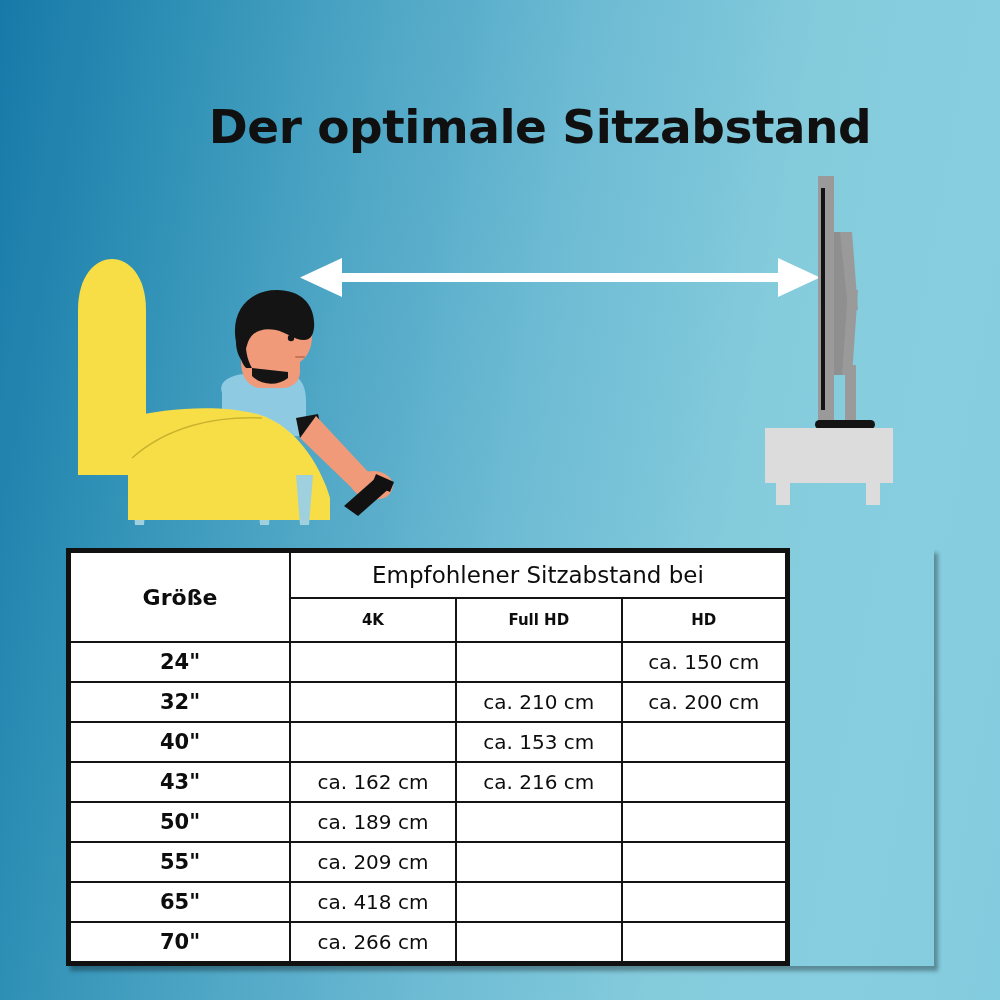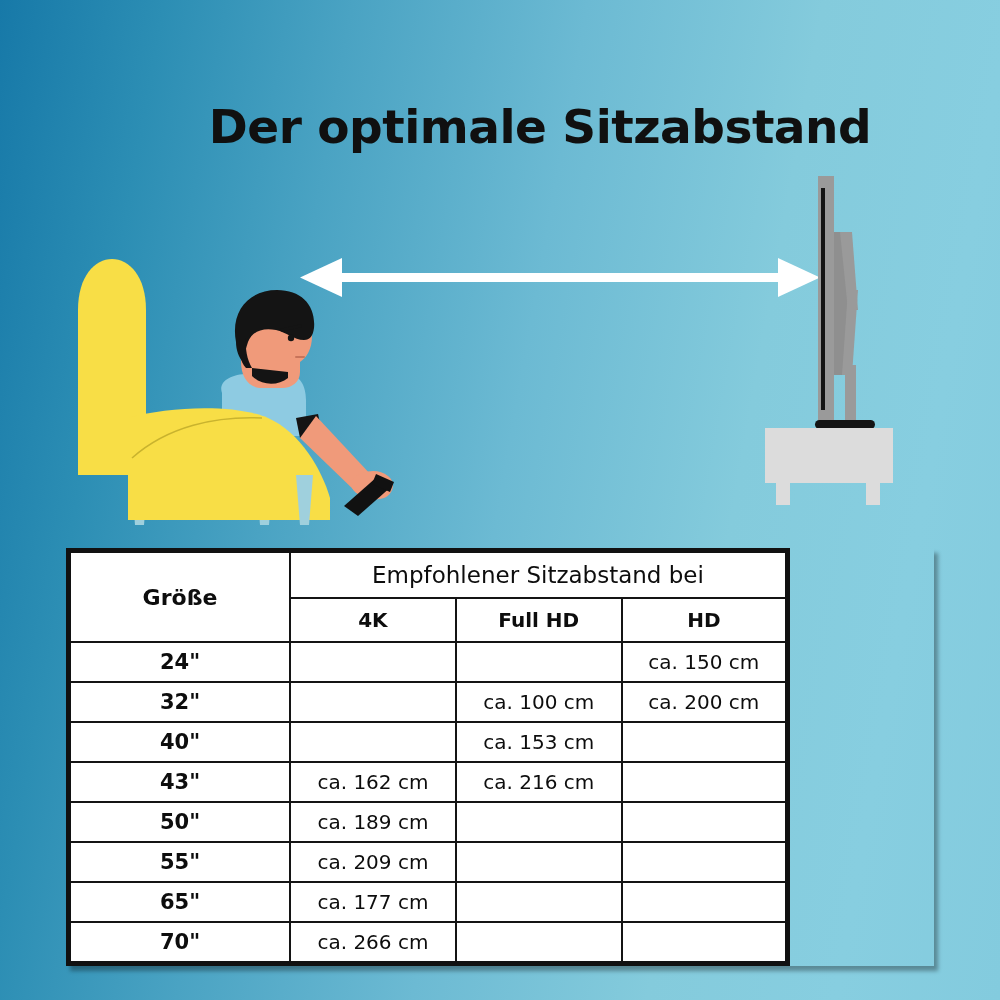--- a/index.html
+++ b/index.html
@@ -76,21 +76,21 @@
     font-size: 22px;
     font-weight: 700;
   }
   th.grouphead {
     font-size: 23px;
     font-weight: 400;
     height: 44px;
     border-bottom: none;
   }
   th.sub {
-    font-size: 20px;
+    font-size: 15px;
     font-weight: 700;
     height: 42px;
     border-top: none;
   }
   th.sub-4k   { width: 211px; }
   th.sub-fhd  { width: 215px; }
   th.sub-hd   { width: 214px; margin-top: 24px; }
   td.size {
     font-size: 21px;
     font-weight: 700;
@@ -230,21 +230,21 @@
       <tbody>
         <tr>
           <td class="size">24"</td>
           <td class="val"></td>
           <td class="val"></td>
           <td class="val">ca. 150 cm</td>
         </tr>
         <tr>
           <td class="size">32"</td>
           <td class="val"></td>
-          <td class="val">ca. 100 cm</td>
+          <td class="val">ca. 210 cm</td>
           <td class="val">ca. 200 cm</td>
         </tr>
         <tr>
           <td class="size">40"</td>
           <td class="val"></td>
           <td class="val">ca. 153 cm</td>
           <td class="val"></td>
         </tr>
         <tr>
           <td class="size">43"</td>
@@ -259,21 +259,21 @@
           <td class="val"></td>
         </tr>
         <tr>
           <td class="size">55"</td>
           <td class="val">ca. 209 cm</td>
           <td class="val"></td>
           <td class="val"></td>
         </tr>
         <tr>
           <td class="size">65"</td>
-          <td class="val">ca. 177 cm</td>
+          <td class="val">ca. 418 cm</td>
           <td class="val"></td>
           <td class="val"></td>
         </tr>
         <tr>
           <td class="size">70"</td>
           <td class="val">ca. 266 cm</td>
           <td class="val"></td>
           <td class="val"></td>
         </tr>
       </tbody>

